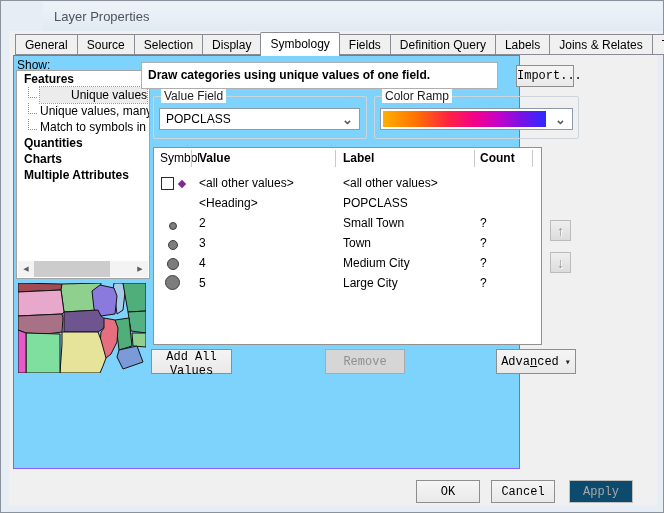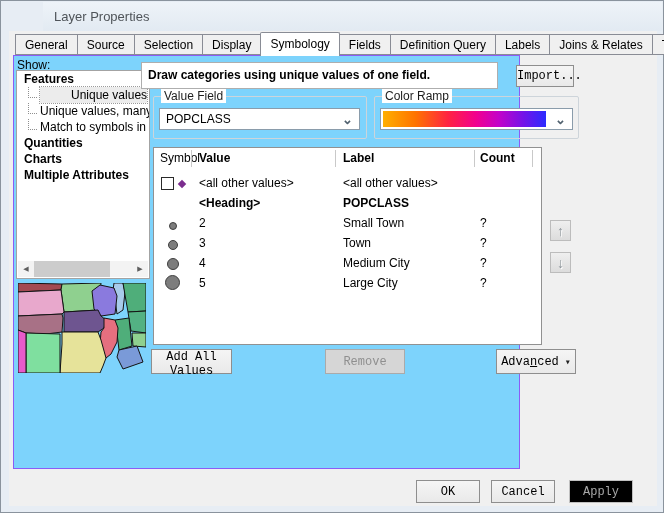--- a/index.html
+++ b/index.html
@@ -31,21 +31,21 @@
   .sbtn{width:16px;height:16px;line-height:16px;text-align:center;font-size:7px;color:#5e5e5e;background:#f3f3f3;cursor:default;flex:0 0 16px;}
   .sthumb{height:16px;width:76px;background:#cccccc;cursor:default;}
   .sspace{flex:1;}
 
   .map-preview{position:absolute;left:4px;top:227px;width:128px;height:90px;}
 
   .desc-box{position:absolute;left:127px;top:6px;width:357px;height:27px;background:#fff;border:1px solid #aeaeae;padding:5px 6px;font-weight:bold;white-space:nowrap;overflow:hidden;}
 
   .btn{position:absolute;background:linear-gradient(#f5f5f5,#e9e9e9);border:1px solid #8e8e8e;font-family:Liberation Mono, monospace;font-size:12px;color:#000;text-align:center;padding:0;cursor:default;}
   .btn.disabled{background:#d6d6d6;border-color:#aaaaaa;color:#8f8f8f;}
-  .btn.disabled-light{background:#000000;border-color:#c0c0c0;color:#a8a8a8;}
+  .btn.disabled-light{background:#0c4a6e;border-color:#c0c0c0;color:#a8a8a8;}
 
   .import-btn{left:502px;top:9px;width:58px;height:22px;}
 
   .groupbox{position:absolute;border:1px solid #cdd4da;border-radius:2px;}
   .gb-vf{left:139px;top:40px;width:214px;height:43px;}
   .gb-cr{left:360px;top:40px;width:205px;height:43px;}
   .gb-label{position:absolute;top:-8px;left:7px;background:#fff;padding:0 3px;color:#1d1d1d;}
 
   .combo{position:absolute;background:#fff;border:1px solid #8a9cab;height:22px;cursor:default;}
   .combo-vf{left:145px;top:52px;width:201px;padding:3px 22px 0 6px;white-space:nowrap;}
@@ -56,21 +56,21 @@
   .vtable{position:absolute;left:139px;top:91px;width:389px;height:198px;border:1px solid #919191;background:#fff;}
   .th{position:absolute;top:3px;white-space:nowrap;}
   .th.b{font-weight:bold;}
   .vsep{position:absolute;top:2px;height:17px;width:1px;background:#c9c9c9;}
   .rows{position:absolute;left:0;top:22px;right:0;}
   .trow{display:flex;align-items:flex-end;height:20px;cursor:default;}
   .c-sym{width:37px;display:flex;justify-content:center;align-items:center;flex:0 0 37px;}
   .c-val{width:144px;padding-left:8px;flex:0 0 144px;white-space:nowrap;overflow:hidden;}
   .c-lab{width:139px;padding-left:8px;flex:0 0 139px;white-space:nowrap;overflow:hidden;}
   .c-cnt{flex:1;padding-left:6px;white-space:nowrap;}
-  .trow.bold .c-val,.trow.bold .c-lab{font-weight:bold;margin-top:20px;}
+  .trow.bold .c-val,.trow.bold .c-lab{font-weight:normal;margin-top:20px;}
   .chk{width:13px;height:13px;background:#fff;border:1px solid #2a2a2a;margin-right:5px;}
   .diamond{width:6px;height:6px;background:#7b2d8e;transform:rotate(45deg);}
   .circle{border-radius:50%;background:#7d7d7d;border:1px solid #3f3f3f;}
   .c1{width:8px;height:8px;}
   .c2{width:10px;height:10px;}
   .c3{width:12px;height:12px;}
   .c4{width:15px;height:15px;}
 
   .arrow-btn{position:absolute;left:536px;width:21px;height:21px;background:linear-gradient(#efefef,#dcdcdc);border:1px solid #bcbcbc;color:#8f969c;font-size:14px;font-weight:bold;line-height:18px;text-align:center;padding:0;text-shadow:1px 1px 0 #ffffff;cursor:default;}
   .up-btn{top:164px;}

